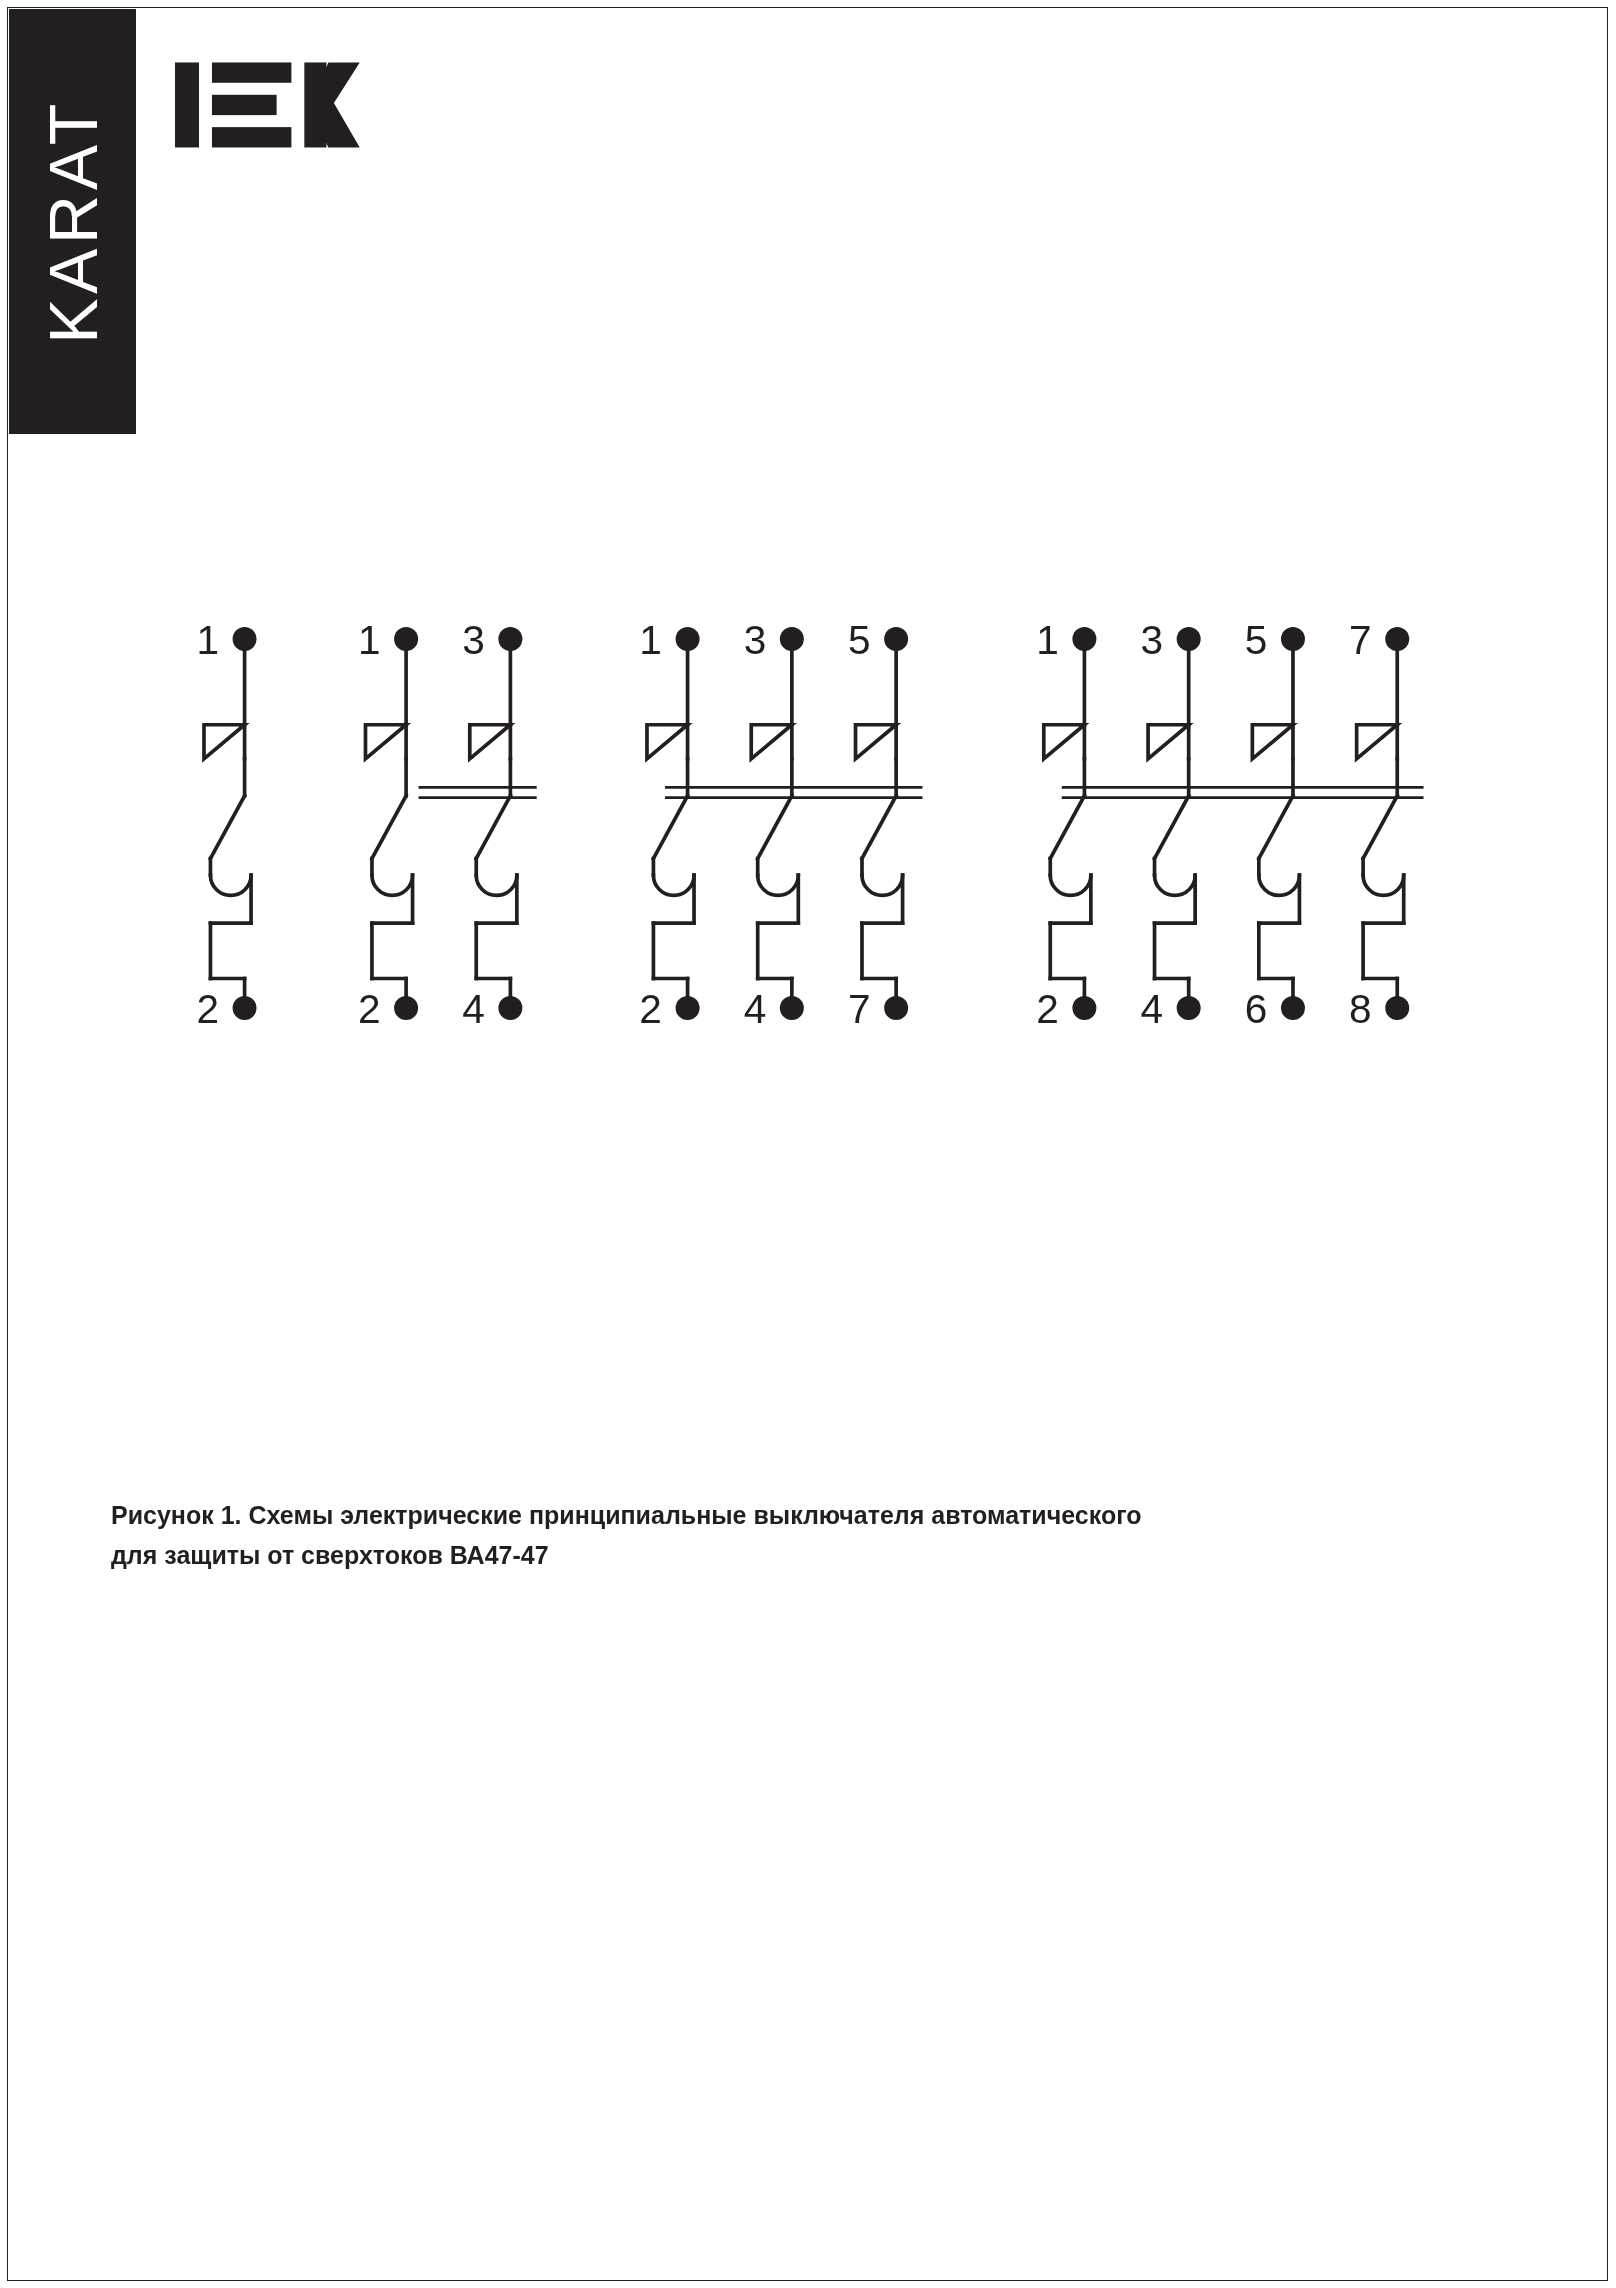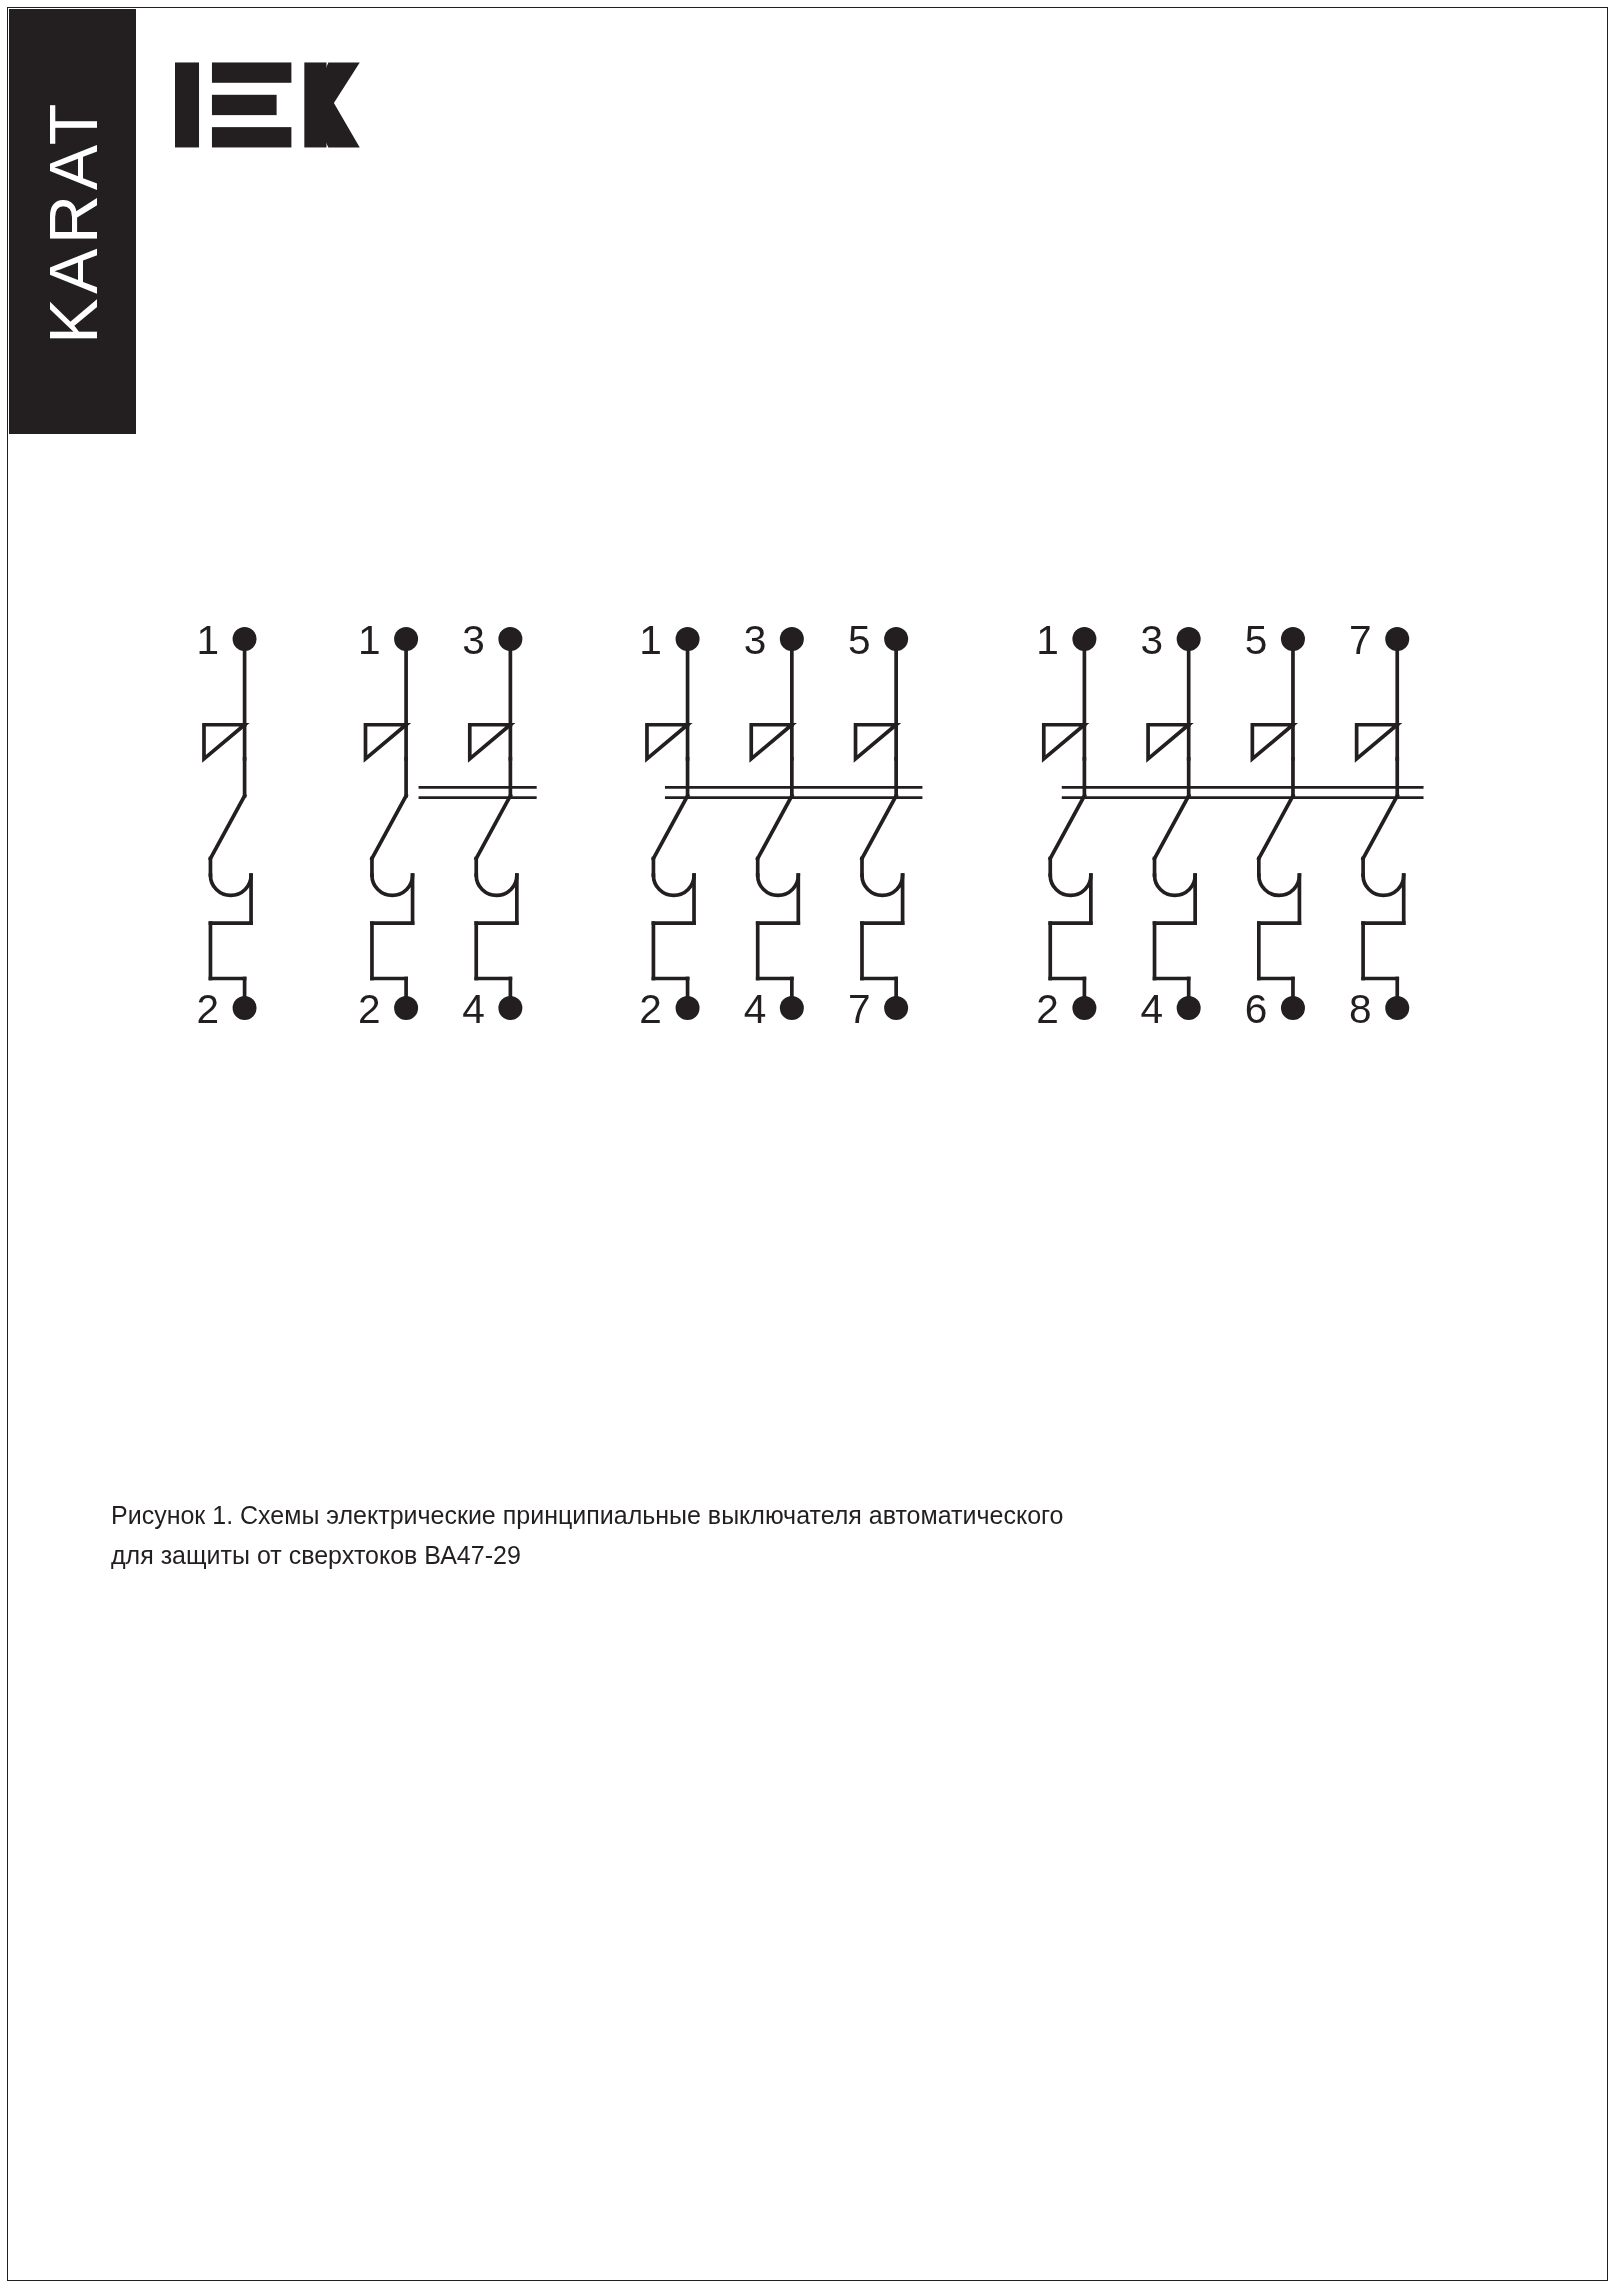--- a/index.html
+++ b/index.html
@@ -78,21 +78,21 @@
   .caption {
     position: absolute;
     left: 111px;
     top: 1495px;
     width: 1200px;
     font-size: 25px;
     line-height: 40px;
     color: #231f20;
     font-family: "Liberation Sans", sans-serif;
   }
-  .caption div { white-space: pre; }
+  .caption div { white-space: pre; font-weight: bold; }
 </style>
 </head>
 <body>
 
 <div class="page-frame"></div>
 
 <div class="brand-tab">
   <div class="brand-tab-text">KARAT</div>
 </div>
 
@@ -312,15 +312,15 @@
       <text x="1135" y="508">2</text>
       <text x="1248" y="508">4</text>
       <text x="1361" y="508">6</text>
       <text x="1474" y="508">8</text>
     </g>
   </svg>
 </div>
 
 <div class="caption">
   <div>Рисунок 1. Схемы электрические принципиальные выключателя автоматического</div>
-  <div>для защиты от сверхтоков ВА47-29</div>
+  <div>для защиты от сверхтоков ВА47-47</div>
 </div>
 
 
 </body></html>

